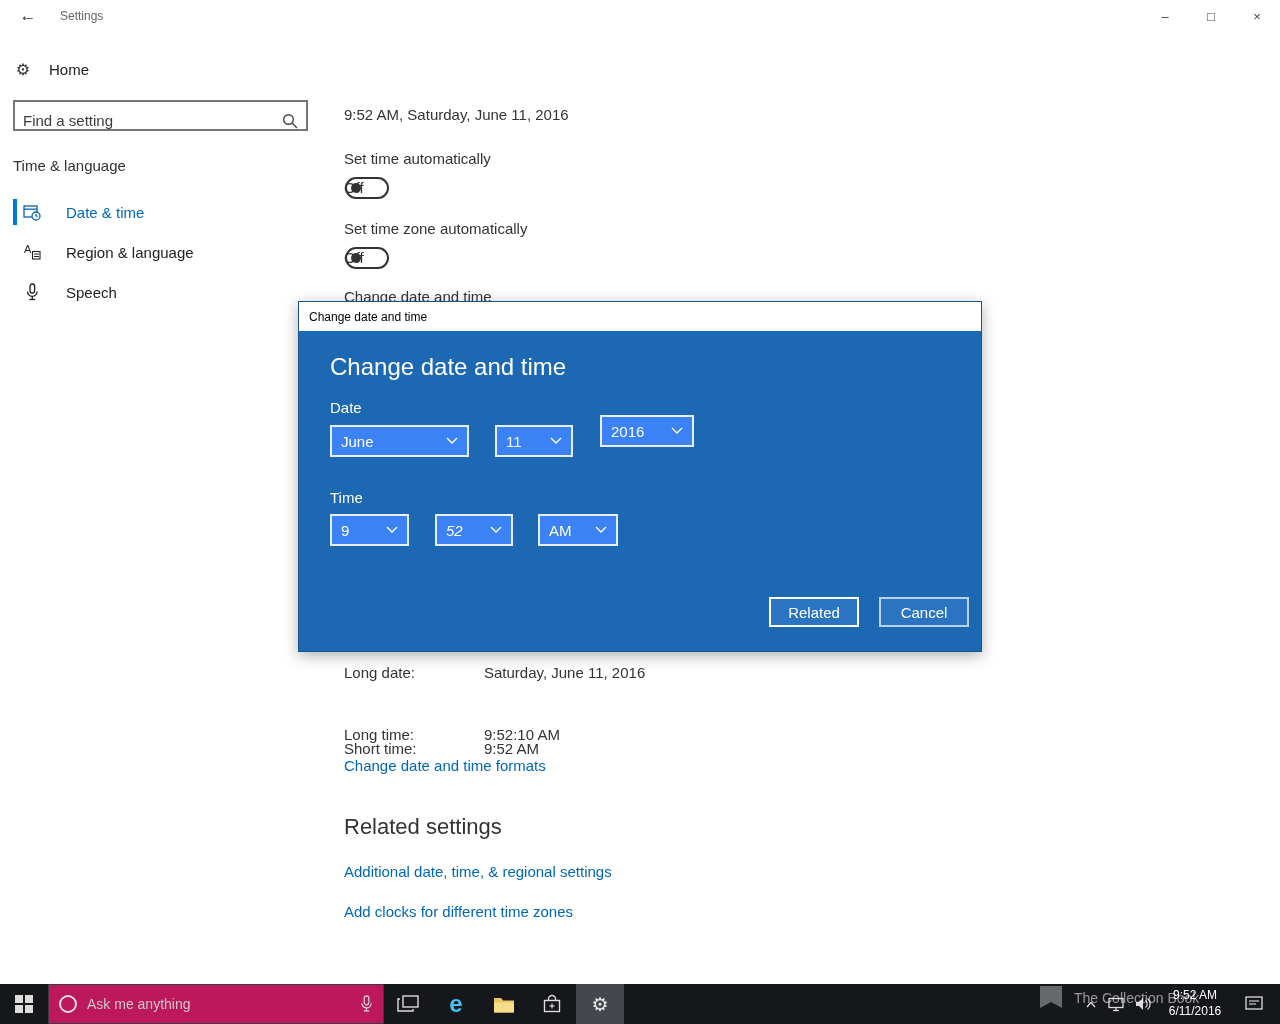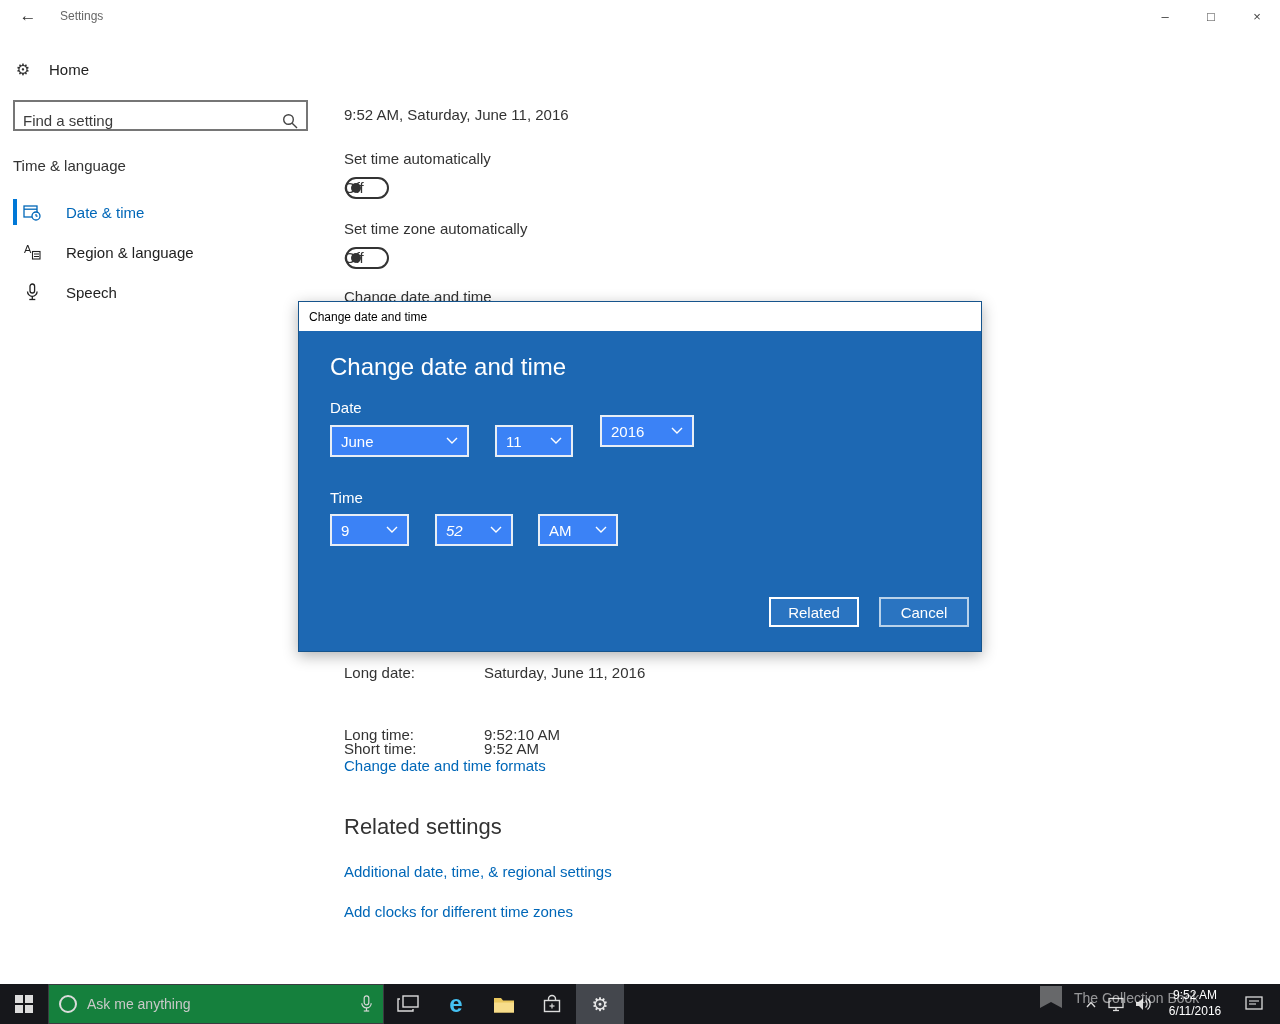--- a/index.html
+++ b/index.html
@@ -66,21 +66,21 @@
   .dd-ampm { left:239px; top:183px; width:80px; }
   .dlg-btn { position:absolute; top:266px; width:90px; height:30px; font-size:15px; color:#fff; background:#2a74c1; display:flex; align-items:center; justify-content:center; cursor:pointer; font-family:inherit; }
   .btn-change { left:470px; border:2px solid #ffffff; }
   .btn-cancel { left:580px; border:2px solid #b9d2ea; }
 
   
   .taskbar { position:absolute; left:0; bottom:0; width:1280px; height:40px; background:#16171b; display:flex; align-items:stretch; z-index:30; }
   .tb-btn { width:48px; display:flex; align-items:center; justify-content:center; cursor:pointer; }
   .win-logo { display:grid; grid-template-columns:8px 8px; grid-template-rows:8px 8px; gap:2px; }
   .win-logo span { background:#dcdcdc; }
-  .tb-search { width:336px; background:#15803d; border:1px solid #3a3b40; display:flex; align-items:center; gap:10px; padding:0 10px; cursor:text; }
+  .tb-search { width:336px; background:#be185d; border:1px solid #3a3b40; display:flex; align-items:center; gap:10px; padding:0 10px; cursor:text; }
   .cortana-ring { width:18px; height:18px; border:2px solid #dcdcdc; border-radius:50%; flex:none; }
   .tb-search-input { flex:1; min-width:0; background:transparent; border:none; outline:none; color:#d8d8d8; font-size:14px; font-family:inherit; }
   .tb-search-input::placeholder { color:#c9c9c9; opacity:1; }
   .edge-e { font-size:24px; font-weight:bold; color:#45c1f2; line-height:1; }
   .settings-btn { background:#44474d; }
   .settings-gear { font-size:19px; color:#e8e8e8; line-height:1; }
   .tray { margin-left:auto; display:flex; align-items:center; }
   .tray-icon { width:26px; height:40px; display:flex; align-items:center; justify-content:center; cursor:pointer; }
   .clock { width:78px; text-align:center; font-size:12px; color:#fff; line-height:1.3; cursor:pointer; }
   .action-btn { width:40px; }

